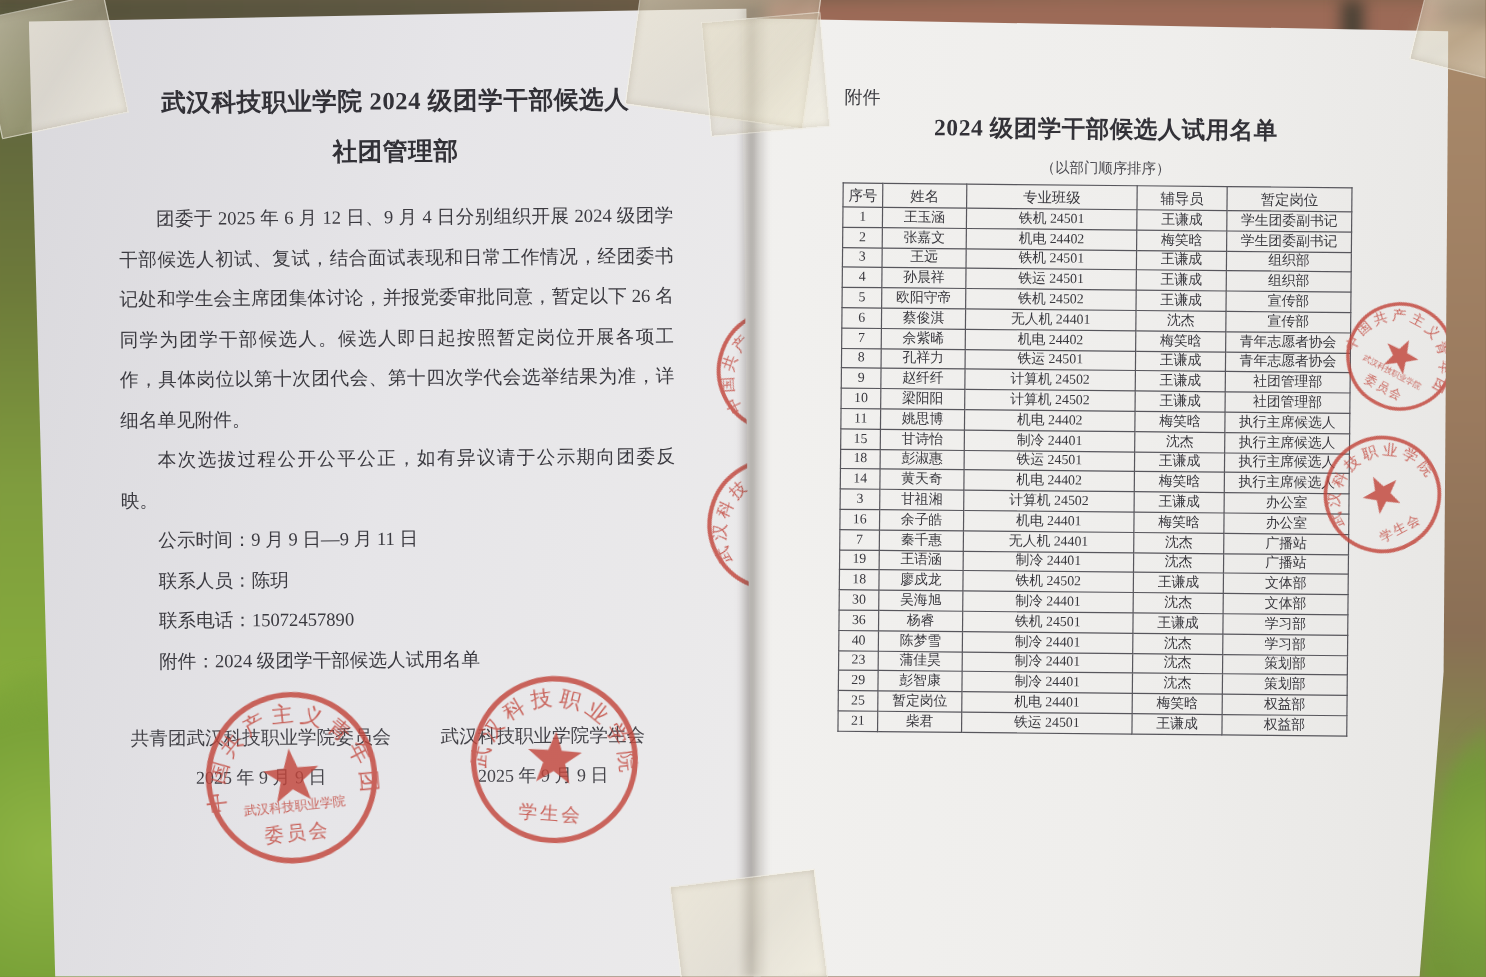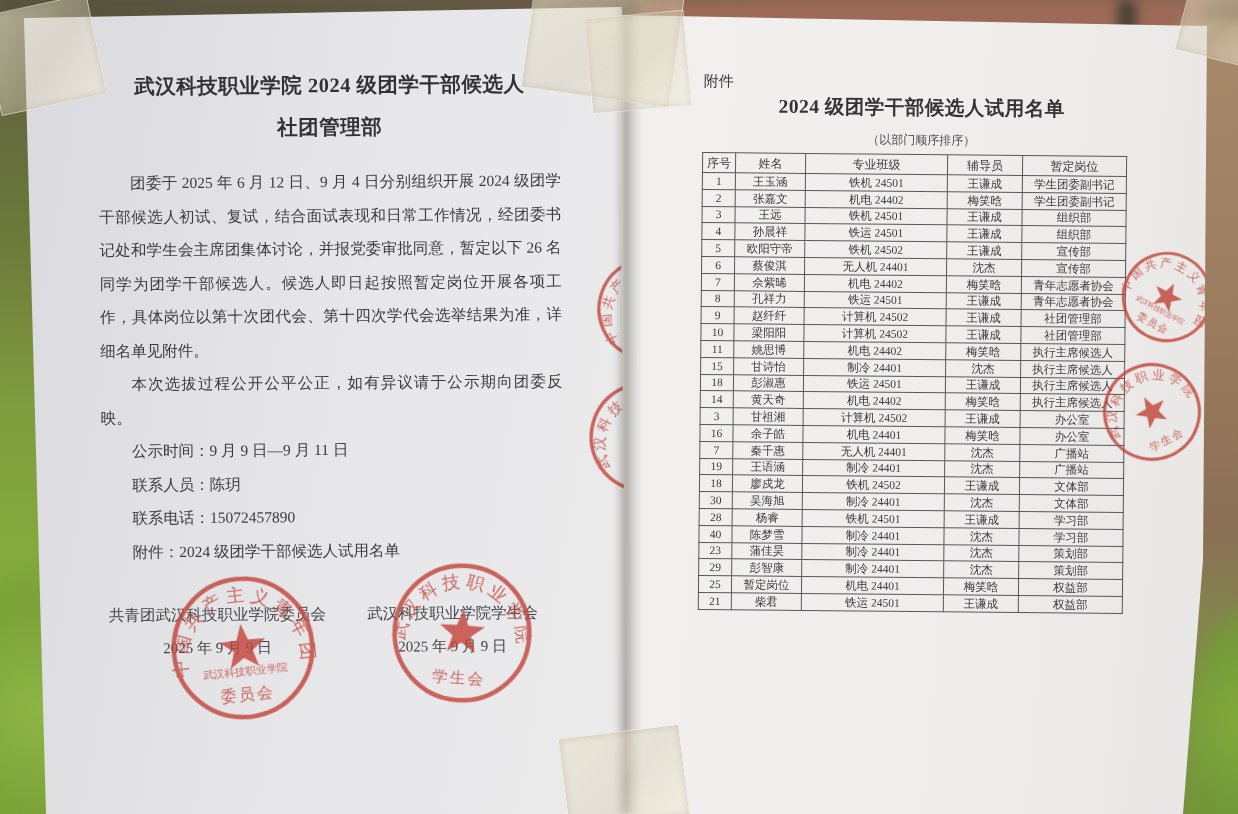--- a/index.html
+++ b/index.html
@@ -296,21 +296,21 @@
             <td>文体部</td>
           </tr>
           <tr>
             <td>30</td>
             <td>吴海旭</td>
             <td>制冷 24401</td>
             <td>沈杰</td>
             <td>文体部</td>
           </tr>
           <tr>
-            <td>28</td>
+            <td>36</td>
             <td>杨睿</td>
             <td>铁机 24501</td>
             <td>王谦成</td>
             <td>学习部</td>
           </tr>
           <tr>
             <td>40</td>
             <td>陈梦雪</td>
             <td>制冷 24401</td>
             <td>沈杰</td>

